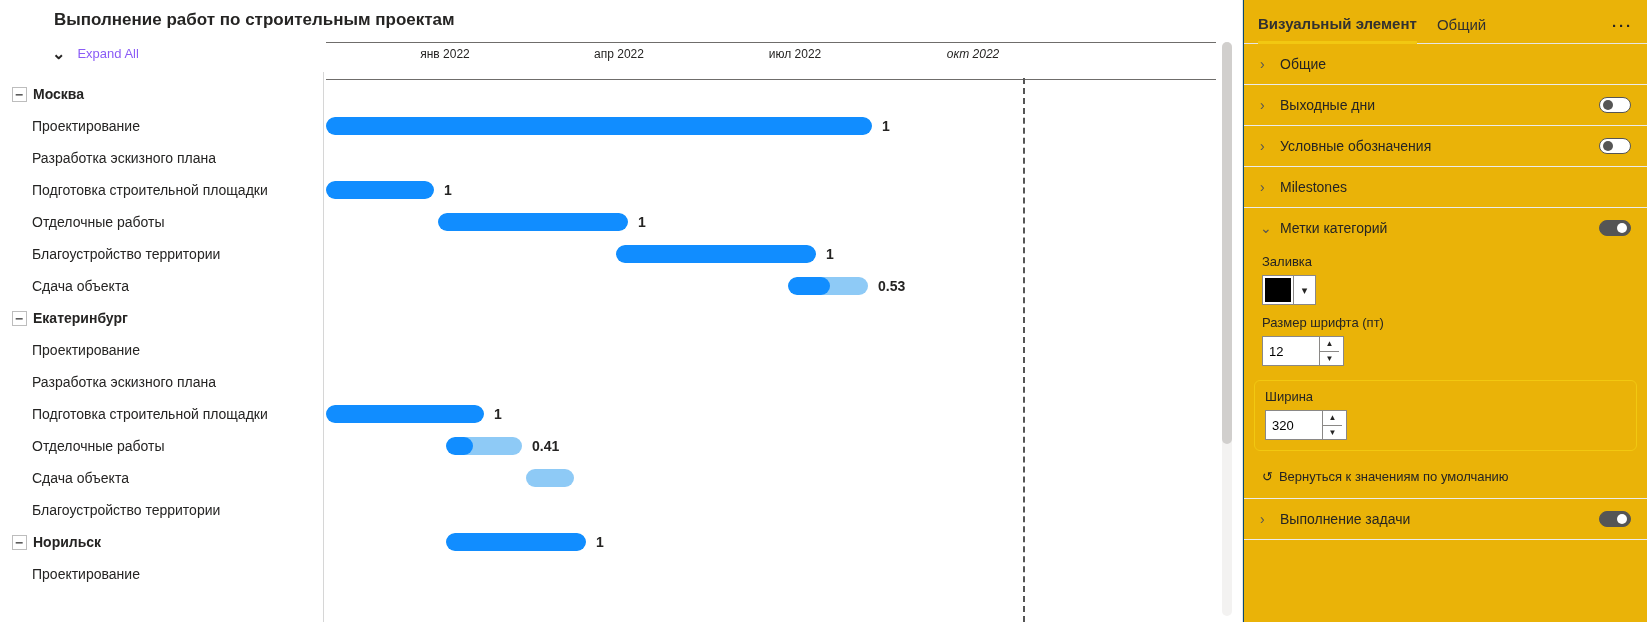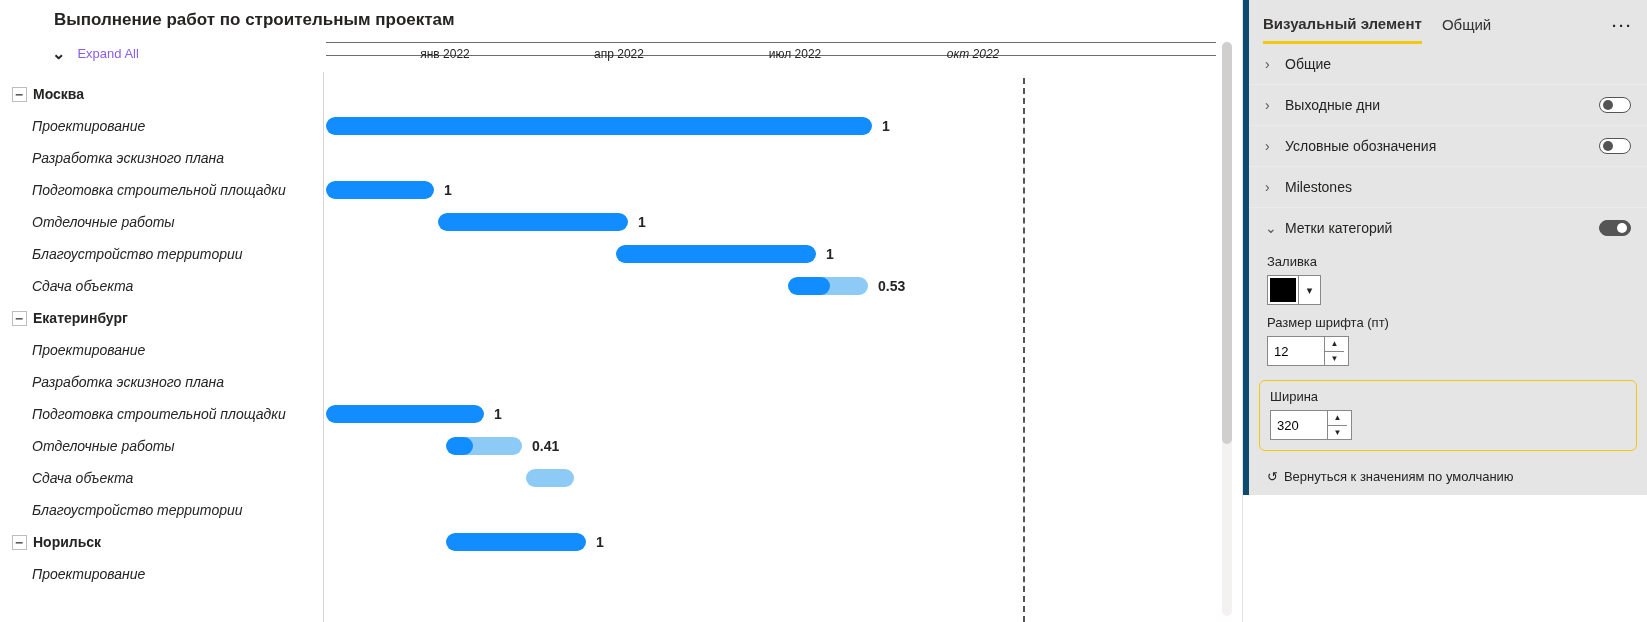--- a/index.html
+++ b/index.html
@@ -7,33 +7,33 @@
   .main { width: 1243px; height: 622px; position: relative; border-right: 1px solid #e1e3e6; padding-left: 40px; }
   .chart-title { font-size: 17px; font-weight: 700; padding: 10px 14px 6px 14px; }
   .toolbar { display: flex; align-items: center; padding: 4px 12px 0; gap: 12px; height: 30px; }
   .chev { font-size: 16px; font-weight: 700; cursor: pointer; user-select: none; }
   .expand-all { color: #8b5cf6; font-size: 13px; cursor: pointer; }
   .chart-area { position: absolute; left: 12px; right: 26px; top: 42px; bottom: 0; }
   .left-col { position: absolute; left: 0; top: 30px; width: 312px; bottom: 0; border-right: 1px solid #d6d6d6; padding-top: 6px; }
   .group-row, .task-row { height: 32px; display: flex; align-items: center; }
   .group-row { padding-left: 0; font-weight: 700; font-size: 14px; }
   .expander { width: 15px; height: 15px; line-height: 13px; text-align: center; font-size: 13px; font-family: monospace; margin-right: 6px; cursor: pointer; color: #555; border: 1px solid #bdbdbd; }
-  .task-row { padding-left: 20px; font-style: italic; font-size: 14px; }
-  .timeline-header { position: absolute; left: 314px; right: 0; top: 0; height: 14px; border-top: 1px solid #6f6d6b; border-bottom: 1px solid #6f6d6b; }
+  .task-row { padding-left: 20px; font-size: 14px; }
+  .timeline-header { position: absolute; left: 314px; right: 0; top: 0; height: 38px; border-top: 1px solid #6f6d6b; border-bottom: 1px solid #6f6d6b; }
   .tick { position: absolute; top: 4px; font-size: 12px; color: #252423; transform: translateX(-50%); }
   .gantt { position: absolute; left: 314px; right: 0; top: 36px; bottom: 0; }
   .today-line { position: absolute; top: 0; bottom: 0; border-left: 2px dashed #555; }
   .lane { height: 32px; position: relative; }
   .bar { position: absolute; height: 18px; top: 7px; border-radius: 9px; background: #8ecaf6; overflow: hidden; }
   .bar .prog { position: absolute; left: 0; top: 0; bottom: 0; background: #118dff; border-radius: 9px; }
   .bar-label { position: absolute; top: 7px; height: 18px; line-height: 18px; font-size: 14px; font-weight: 700; margin-left: 10px; }
   .scrollbar { position: absolute; right: 10px; top: 42px; bottom: 6px; width: 10px; background: #f3f2f1; border-radius: 6px; }
   .scroll-thumb { position: absolute; left: 0; right: 0; top: 0; height: 70%; background: #d1cfcd; border-radius: 6px; }
   
-  .panel { width: 404px; height: 495px; background: #e5e5e5; border-left: 6px solid #0c4a6e; font-size: 13px; overflow: hidden; }
+  .panel { width: 404px; height: 622px; background: #eab308; border-left: 1px solid #0c4a6e; font-size: 13px; overflow: hidden; }
   .panel-tabs { display: flex; align-items: center; padding: 8px 14px 0; gap: 20px; border-bottom: 1px solid #e6e6e6; height: 44px; }
   .panel-tab { padding: 6px 0 9px 0; font-size: 15px; cursor: pointer; color: #323130; }
   .panel-tab.active { font-weight: 600; border-bottom: 3px solid #f2c811; margin-bottom: -1px; }
   .panel-more { margin-left: auto; font-weight: 700; letter-spacing: 2px; cursor: pointer; font-size: 15px; }
   .section { border-bottom: 1px solid #ebebeb; }
   .section-header { display: flex; align-items: center; padding: 12px 16px; cursor: pointer; }
   .section-header .sh-chev { width: 14px; font-size: 14px; margin-right: 6px; color: #555; }
   .section-header .sh-title { font-size: 14px; }
   .toggle { margin-left: auto; width: 32px; height: 16px; border-radius: 8px; background: #fff; border: 1px solid #555; position: relative; }
   .toggle .knob { width: 10px; height: 10px; border-radius: 50%; background: #555; position: absolute; top: 2px; left: 3px; }

